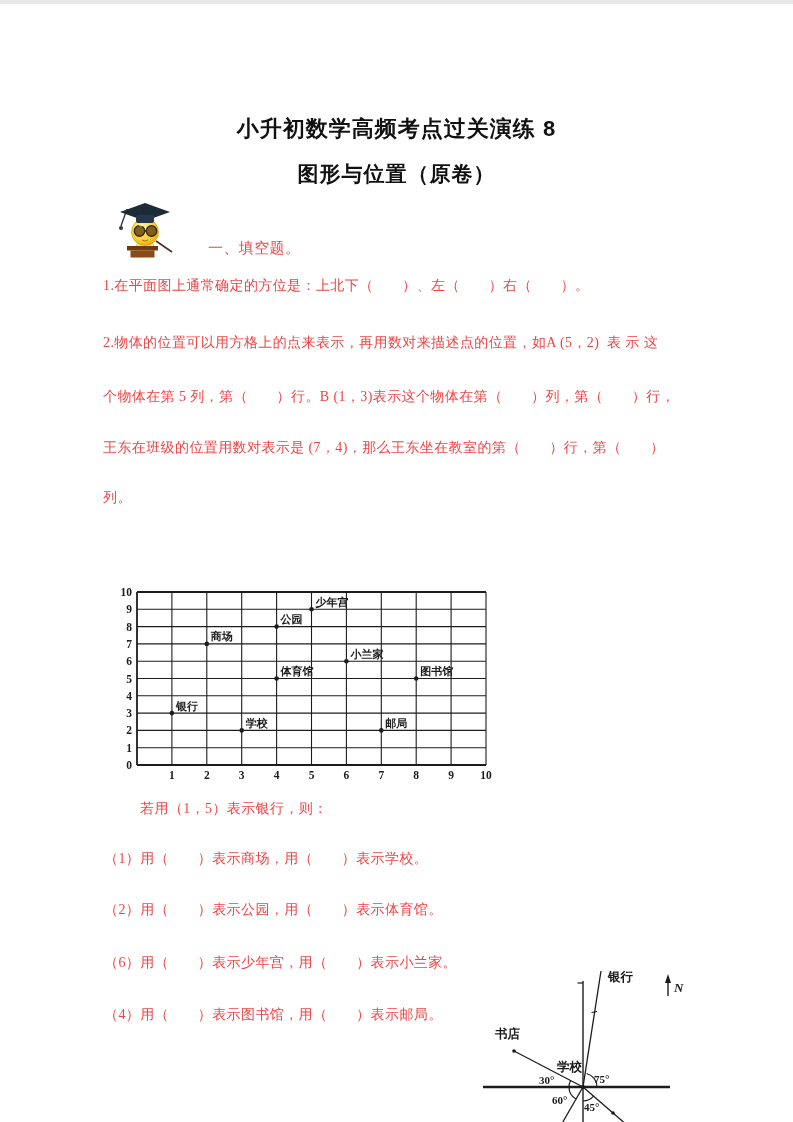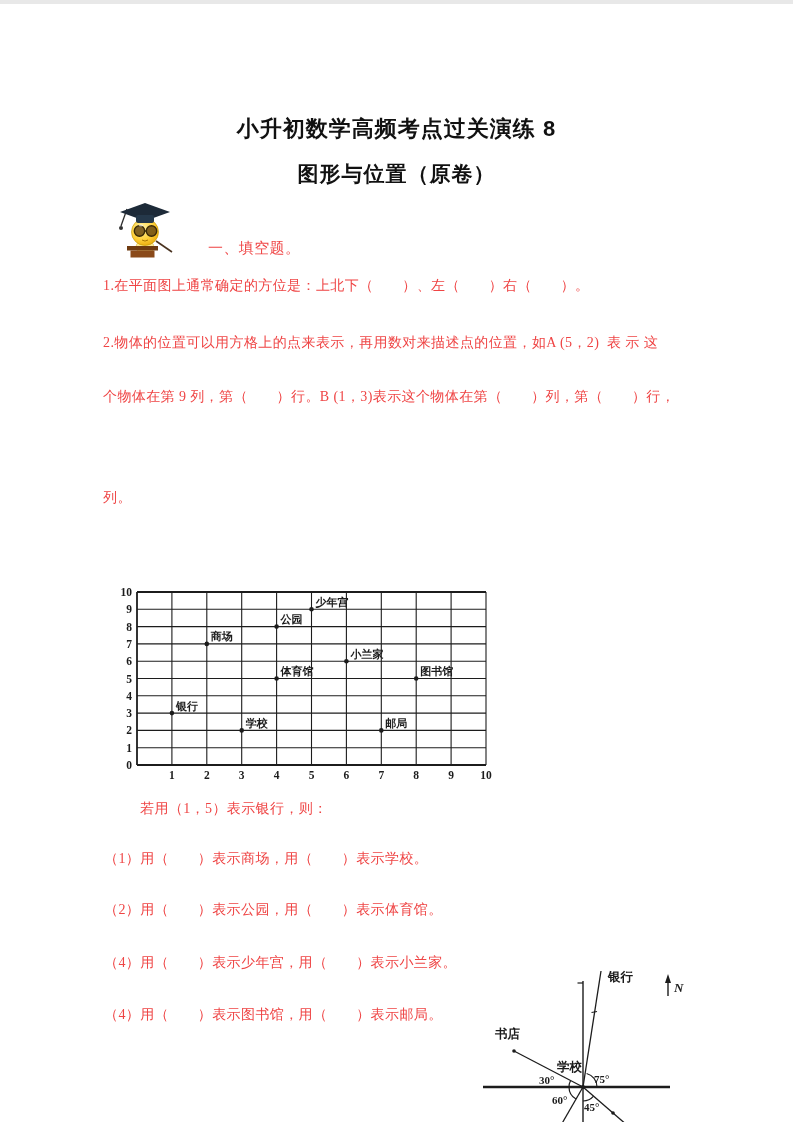--- a/index.html
+++ b/index.html
@@ -57,21 +57,22 @@
     <line x1="42" y1="41" x2="58" y2="52" stroke="#4a3320" stroke-width="1.6"></line>
     <rect x="13" y="46" width="31" height="4.5" fill="#6e3a10"></rect>
     <rect x="16.5" y="50.5" width="24" height="7" fill="#8a4a1a"></rect>
   </svg>
 
   <div class="line section-heading" style="left:208px;top:235px;">一、填空题。</div>
 
   <div class="line" style="left:103px;top:273px;">1.在平面图上通常确定的方位是：上北下（　　）、左（　　）右（　　）。</div>
 
   <div class="line" style="left:103px;top:330px;">2.物体的位置可以用方格上的点来表示，再用数对来描述点的位置，如A (5，2)  表 示 这</div>
-  <div class="line" style="left:103px;top:384px;">个物体在第 9 列，第（　　）行。B (1，3)表示这个物体在第（　　）列，第（　　）行，</div>
+  <div class="line" style="left:103px;top:384px;">个物体在第 5 列，第（　　）行。B (1，3)表示这个物体在第（　　）列，第（　　）行，</div>
+  <div class="line" style="left:103px;top:435px;">王东在班级的位置用数对表示是 (7，4)，那么王东坐在教室的第（　　）行，第（　　）</div>
   <div class="line" style="left:103px;top:485px;">列。</div>
 
 
   <svg class="abs" style="left:105px;top:578px;" width="400" height="205" viewBox="0 0 400 205">
       <line x1="32" y1="183" x2="32" y2="10" stroke="#1c1c1c" stroke-width="1.8"></line>
       <line x1="66.9" y1="183" x2="66.9" y2="10" stroke="#1c1c1c" stroke-width="1.1"></line>
       <line x1="101.8" y1="183" x2="101.8" y2="10" stroke="#1c1c1c" stroke-width="1.1"></line>
       <line x1="136.7" y1="183" x2="136.7" y2="10" stroke="#1c1c1c" stroke-width="1.1"></line>
       <line x1="171.6" y1="183" x2="171.6" y2="10" stroke="#1c1c1c" stroke-width="1.1"></line>
       <line x1="206.5" y1="183" x2="206.5" y2="10" stroke="#1c1c1c" stroke-width="1.1"></line>
@@ -129,21 +130,21 @@
       <circle cx="136.7" cy="148.4" r="2.3" fill="#1c1c1c"></circle>
       <text x="140.7" y="144.9" font-size="11" font-weight="bold" fill="#1c1c1c">学校</text>
       <circle cx="276.29999999999995" cy="148.4" r="2.3" fill="#1c1c1c"></circle>
       <text x="280.29999999999995" y="144.9" font-size="11" font-weight="bold" fill="#1c1c1c">邮局</text>
     </svg>
 
   <div class="line" style="left:140px;top:796px;">若用（1，5）表示银行，则：</div>
 
   <div class="line" style="left:104px;top:846px;">（1）用（　　）表示商场，用（　　）表示学校。</div>
   <div class="line" style="left:104px;top:897px;">（2）用（　　）表示公园，用（　　）表示体育馆。</div>
-  <div class="line" style="left:104px;top:950px;">（4）用（　　）表示少年宫，用（　　）表示小兰家。</div>
+  <div class="line" style="left:104px;top:950px;">（6）用（　　）表示少年宫，用（　　）表示小兰家。</div>
   <div class="line" style="left:104px;top:1002px;text-align:right;">（4）用（　　）表示图书馆，用（　　）表示邮局。</div>
 
   <svg class="abs" style="left:470px;top:950px;" width="323" height="172" viewBox="0 0 323 172">
 
     <line x1="13" y1="133" x2="200" y2="133" stroke="#1c1c1c" stroke-width="2.6"></line>
     <line x1="113" y1="27" x2="113" y2="172" stroke="#1c1c1c" stroke-width="1.4"></line>
     <line x1="107.5" y1="29" x2="113" y2="29" stroke="#1c1c1c" stroke-width="1.2"></line>
 
     <line x1="113" y1="133" x2="131" y2="17" stroke="#1c1c1c" stroke-width="1.3"></line>
     <line x1="121.5" y1="58.5" x2="127" y2="57.5" stroke="#1c1c1c" stroke-width="1.2"></line>

